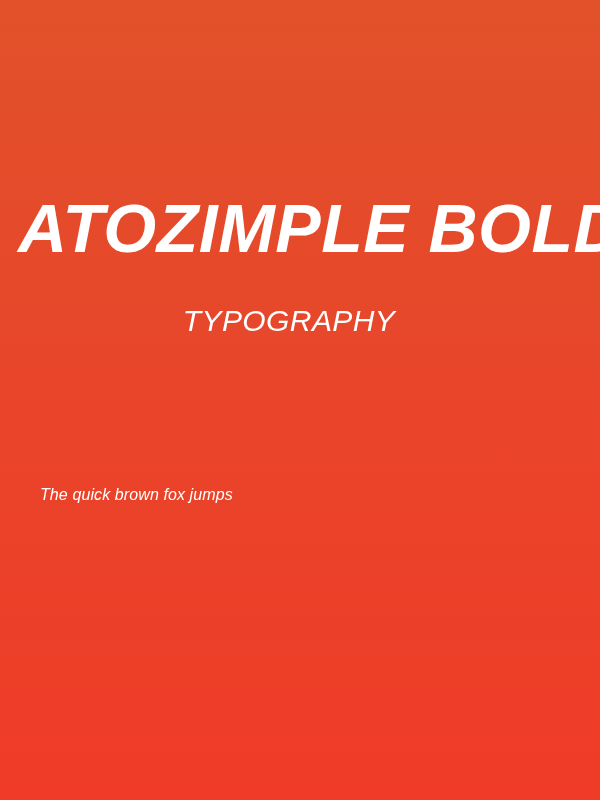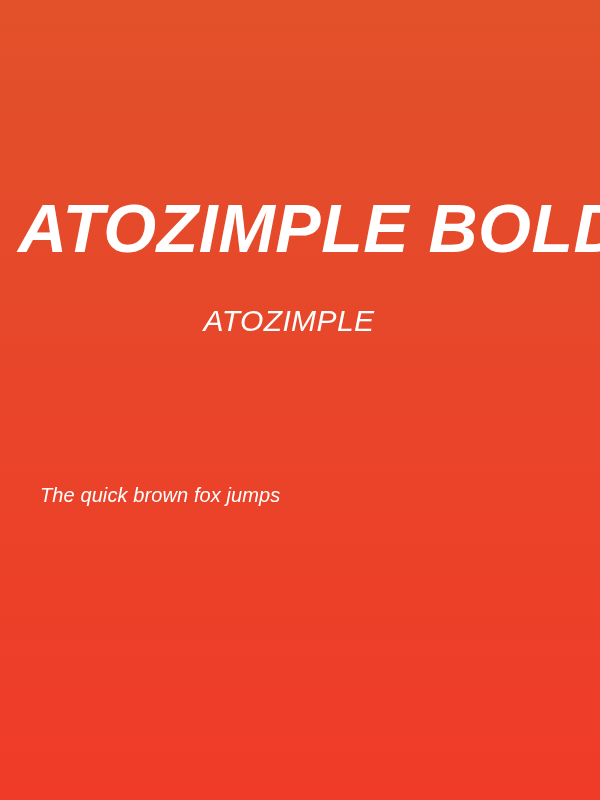--- a/index.html
+++ b/index.html
@@ -72,35 +72,35 @@
     letter-spacing: 0.4px;
     white-space: nowrap;
   }
 
   
   #pangram-text {
     position: absolute;
     left: 40px;
     top: 482px;
     font-family: "Liberation Sans", sans-serif;
-    font-size: 20px;
+    font-size: 16px;
     line-height: 26px;
     font-weight: 400;
     font-style: italic;
     color: #FFFFFF;
     letter-spacing: 0.1px;
     white-space: nowrap;
   }
 </style>
 </head>
 <body>
 
 <div id="specimen-page">
 
   <div id="headline-row">
     <span id="headline-text">ATOZIMPLE BOLD ITALIC</span>
   </div>
 
-  <div id="subtitle-text">ATOZIMPLE</div>
+  <div id="subtitle-text">TYPOGRAPHY</div>
 
   <div id="pangram-text">The quick brown fox jumps</div>
 
 </div>
 
 </body></html>

